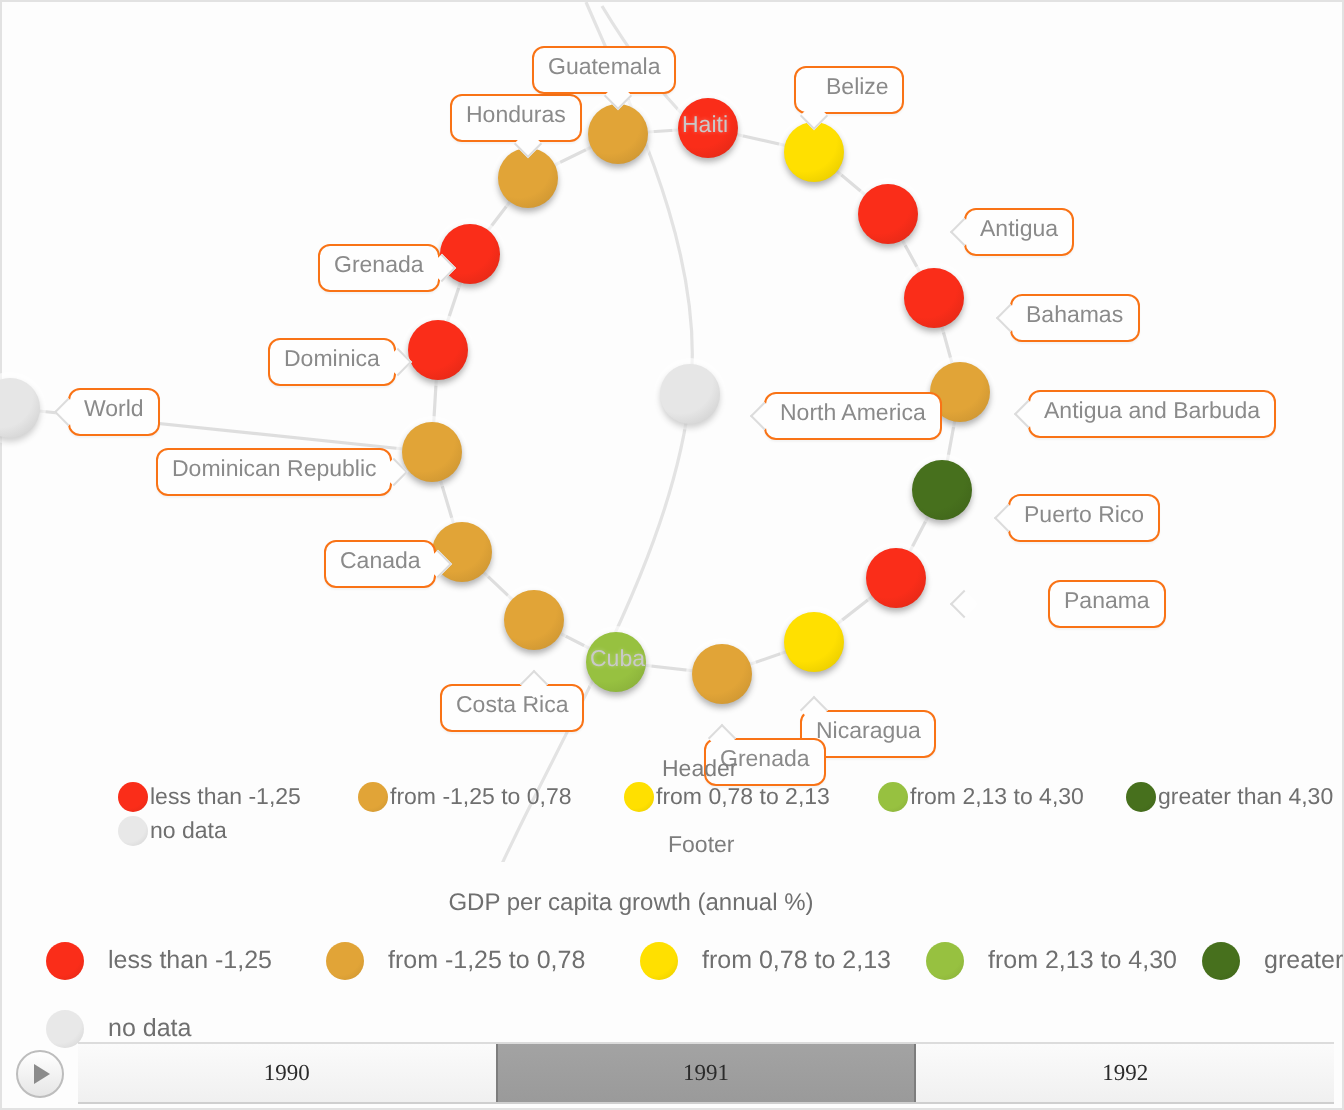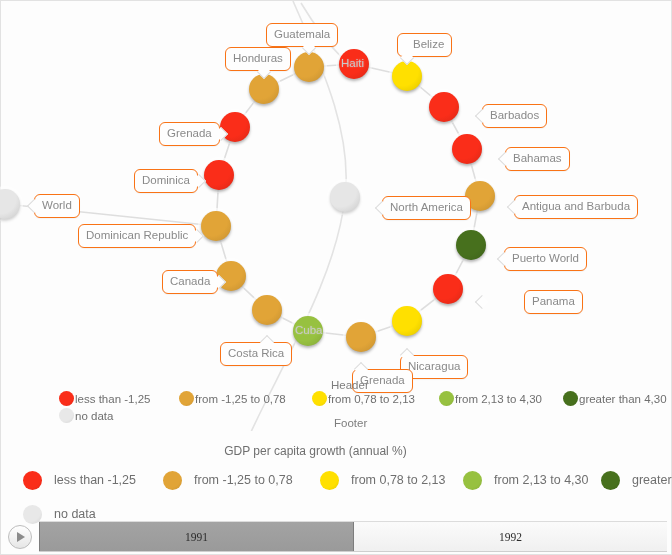--- a/index.html
+++ b/index.html
@@ -122,30 +122,30 @@
         <div class="nub b" style="left: 258px; top: 66px; position: absolute;"></div>
         <div class="node" title="Guatemala — from -1,25 to 0,78" style="left: 293px; top: 51px; background: radial-gradient(circle at 35% 30%, rgb(225, 164, 55) 0%, rgb(225, 164, 55) 55%, rgba(0, 0, 0, 0.13) 100%), rgb(225, 164, 55);"></div>
         <div class="nlabel" style="left: 265px; top: 22px;">Guatemala</div>
         <div class="nub b" style="left: 303px; top: 42px; position: absolute;"></div>
         <div class="node" title="Haiti — less than -1,25" style="left: 338px; top: 48px; background: radial-gradient(circle at 35% 30%, rgb(250, 45, 25) 0%, rgb(250, 45, 25) 55%, rgba(0, 0, 0, 0.13) 100%), rgb(250, 45, 25);"></div>
         <div class="onnode" style="left: 340px; top: 56px;">Haiti</div>
         <div class="node" title="Belize — from 0,78 to 2,13" style="left: 391px; top: 60px; background: radial-gradient(circle at 35% 30%, rgb(255, 224, 0) 0%, rgb(255, 224, 0) 55%, rgba(0, 0, 0, 0.13) 100%), rgb(255, 224, 0);"></div>
         <div class="nlabel" style="left: 396px; top: 32px; padding-left: 15px;">Belize</div>
         <div class="nub b" style="left: 401px; top: 52px; position: absolute;"></div>
         <div class="node" title="Barbados — less than -1,25" style="left: 428px; top: 91px; background: radial-gradient(circle at 35% 30%, rgb(250, 45, 25) 0%, rgb(250, 45, 25) 55%, rgba(0, 0, 0, 0.13) 100%), rgb(250, 45, 25);"></div>
-        <div class="nlabel" style="left: 481px; top: 103px;">Barbados</div>
+        <div class="nlabel" style="left: 481px; top: 103px;">Antigua</div>
         <div class="nub l" style="left: 476px; top: 110px; position: absolute;"></div>
         <div class="node" title="Bahamas — less than -1,25" style="left: 451px; top: 133px; background: radial-gradient(circle at 35% 30%, rgb(250, 45, 25) 0%, rgb(250, 45, 25) 55%, rgba(0, 0, 0, 0.13) 100%), rgb(250, 45, 25);"></div>
         <div class="nlabel" style="left: 504px; top: 146px;">Bahamas</div>
         <div class="nub l" style="left: 499px; top: 153px; position: absolute;"></div>
         <div class="node" title="Antigua and Barbuda — from -1,25 to 0,78" style="left: 464px; top: 180px; background: radial-gradient(circle at 35% 30%, rgb(225, 164, 55) 0%, rgb(225, 164, 55) 55%, rgba(0, 0, 0, 0.13) 100%), rgb(225, 164, 55);"></div>
         <div class="nlabel" style="left: 513px; top: 194px;">Antigua and Barbuda</div>
         <div class="nub l" style="left: 508px; top: 201px; position: absolute;"></div>
         <div class="node" title="Puerto Rico — greater than 4,30" style="left: 455px; top: 229px; background: radial-gradient(circle at 35% 30%, rgb(71, 112, 29) 0%, rgb(71, 112, 29) 55%, rgba(0, 0, 0, 0.13) 100%), rgb(71, 112, 29);"></div>
-        <div class="nlabel" style="left: 503px; top: 246px;">Puerto World</div>
+        <div class="nlabel" style="left: 503px; top: 246px;">Puerto Rico</div>
         <div class="nub l" style="left: 498px; top: 253px; position: absolute;"></div>
         <div class="node" title="Panama — less than -1,25" style="left: 432px; top: 273px; background: radial-gradient(circle at 35% 30%, rgb(250, 45, 25) 0%, rgb(250, 45, 25) 55%, rgba(0, 0, 0, 0.13) 100%), rgb(250, 45, 25);"></div>
         <div class="nlabel" style="left: 481px; top: 289px; margin-left: 42px;">Panama</div>
         <div class="nub l" style="left: 476px; top: 296px; position: absolute;"></div>
         <div class="node" title="Nicaragua — from 0,78 to 2,13" style="left: 391px; top: 305px; background: radial-gradient(circle at 35% 30%, rgb(255, 224, 0) 0%, rgb(255, 224, 0) 55%, rgba(0, 0, 0, 0.13) 100%), rgb(255, 224, 0);"></div>
         <div class="nlabel" style="left: 399px; top: 354px;">Nicaragua</div>
         <div class="nub t" style="left: 401px; top: 349px; position: absolute;"></div>
         <div class="node" title="Mexico — from -1,25 to 0,78" style="left: 345px; top: 321px; background: radial-gradient(circle at 35% 30%, rgb(225, 164, 55) 0%, rgb(225, 164, 55) 55%, rgba(0, 0, 0, 0.13) 100%), rgb(225, 164, 55);"></div>
         <div class="nlabel" style="left: 351px; top: 368px;">Grenada</div>
         <div class="nub t" style="left: 355px; top: 363px; position: absolute;"></div>
@@ -230,18 +230,19 @@
           <div class="tx">no data</div>
         </div>
       </div>
   </div>
 
   <div id="timeline">
     <div id="playBtn">
         <div class="tri"></div>
       </div>
     <div id="track">
+        <div class="tick">1990</div>
         <div class="tick sel">1991</div>
         <div class="tick">1992</div>
       </div>
   </div>
 
 </div>
 
 </body></html>

